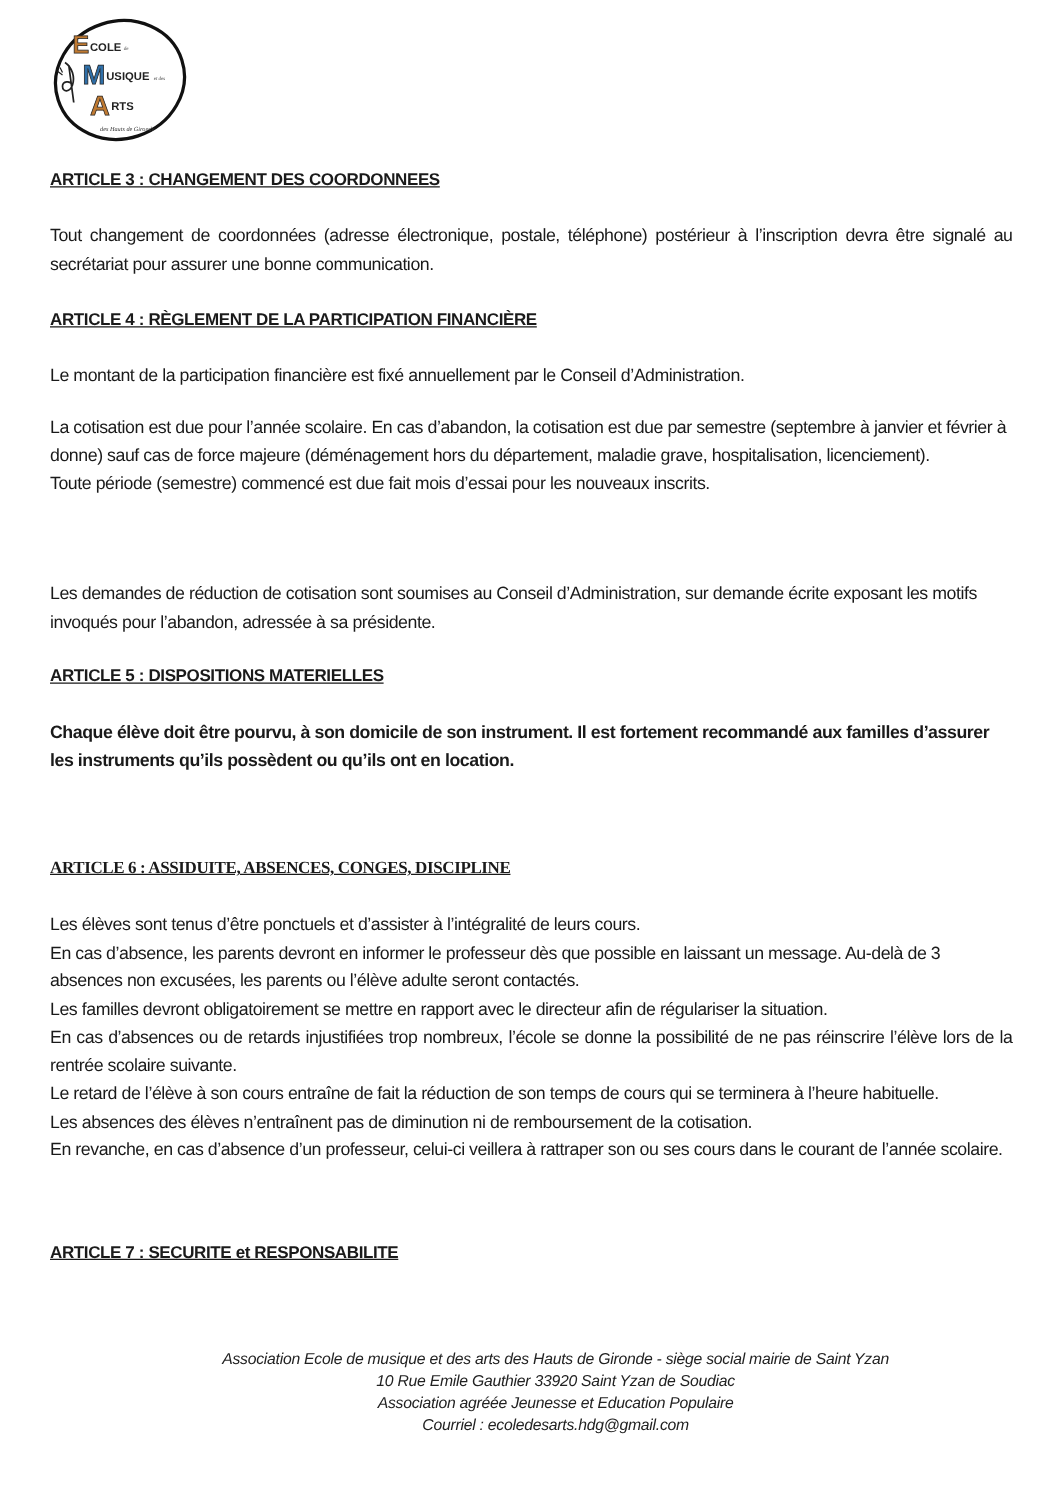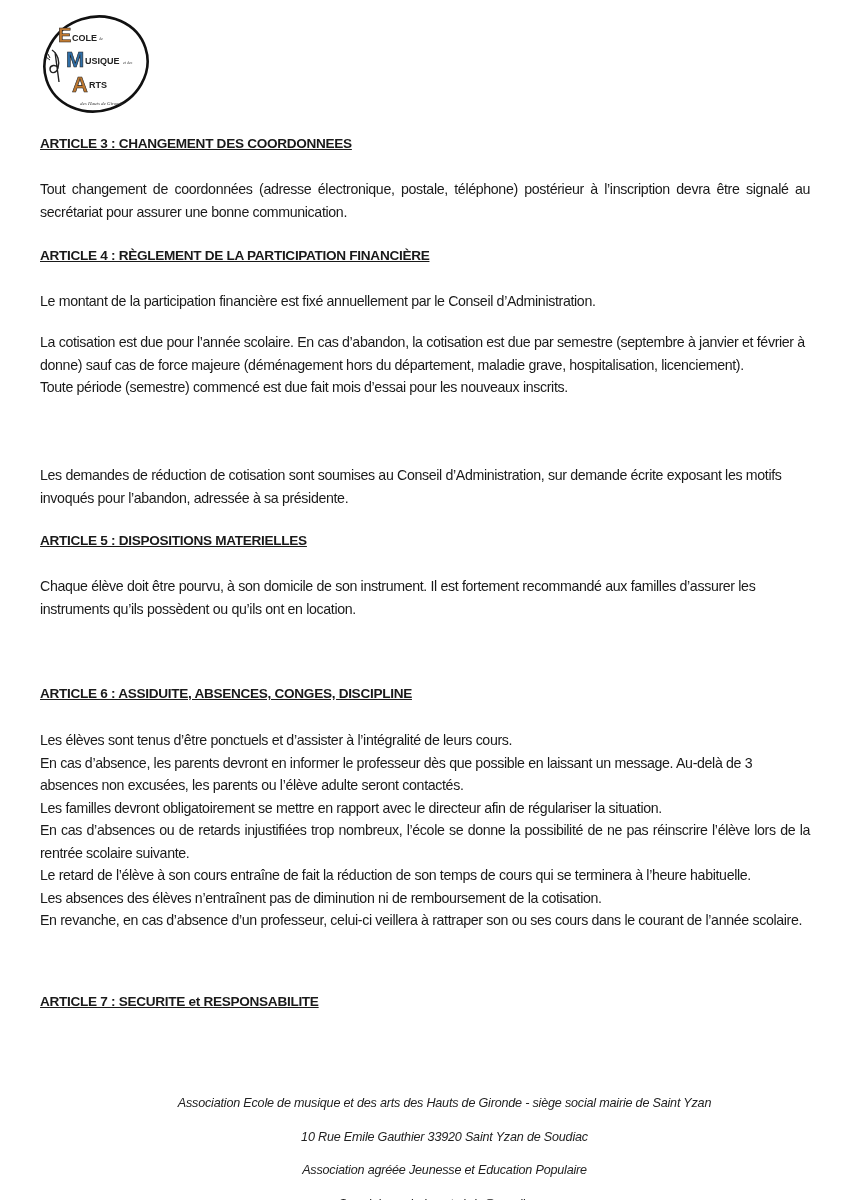--- a/index.html
+++ b/index.html
@@ -9,21 +9,21 @@
   .logo svg { width: 100%; height: 100%; }
   .txt { position: absolute; left: 40px; width: 770px; font-size: 14.2px; line-height: 22.5px;
          letter-spacing: -0.35px; font-family: "Liberation Sans", sans-serif; transform-origin: left top; }
   .just { text-align: justify; text-align-last: left; }
   .h { position: absolute; left: 40px; font-weight: bold; text-decoration: underline;
        font-size: 13.6px; letter-spacing: -0.3px; font-family: "Liberation Sans", sans-serif; }
   .p { margin: 0; }
   .footer { position: absolute; left: 0; width: 849px; top: 1079px; text-align: center;
             font-style: italic; font-size: 12.6px; line-height: 17.5px; letter-spacing: -0.2px;
             font-family: "Liberation Sans", sans-serif; color: #222; }
-  .footer div { margin: 16px; padding-left: 40px; }
+  .footer div { margin: 0; padding-left: 40px; }
 </style>
 </head>
 <body>
 
 <div class="logo">
   <svg viewBox="0 0 120 104">
     <ellipse cx="60" cy="52" rx="52" ry="47" fill="none" stroke="#111" stroke-width="2.6" transform="rotate(-18 60 52)"></ellipse>
     <text x="22" y="30" font-family="Liberation Sans, sans-serif" font-weight="bold" font-size="20" fill="#c07a32" stroke="#222" stroke-width="0.6">E</text>
     <text x="36" y="29" font-family="Liberation Sans, sans-serif" font-weight="bold" font-size="9" fill="#222">COLE</text>
     <text x="63" y="28" font-family="Liberation Serif, serif" font-style="italic" font-size="4" fill="#444">de</text>
@@ -51,25 +51,25 @@
 </div>
 <div class="txt" style="top:331px;">
   <p class="p">La cotisation est due pour l’année scolaire. En cas d’abandon, la cotisation est due par semestre (septembre à janvier et février à donne) sauf cas de force majeure (déménagement hors du département, maladie grave, hospitalisation, licenciement).</p>
   <p class="p">Toute période (semestre) commencé est due fait mois d’essai pour les nouveaux inscrits.</p>
 </div>
 <div class="txt" style="top:464px;">
   <p class="p">Les demandes de réduction de cotisation sont soumises au Conseil d’Administration, sur demande écrite exposant les motifs invoqués pour l’abandon, adressée à sa présidente.</p>
 </div>
 
 <div class="h" style="top:533px;">ARTICLE 5 : DISPOSITIONS MATERIELLES</div>
-<div class="txt" style="top:575px;">
+<div class="txt" style="top:575px;font-weight:bold;">
   <p class="p">Chaque élève doit être pourvu, à son domicile de son instrument. Il est fortement recommandé aux familles d’assurer les instruments qu’ils possèdent ou qu’ils ont en location.</p>
 </div>
 
-<div class="h" style="top:686px;">ARTICLE 6 : ASSIDUITE, ABSENCES, CONGES, DISCIPLINE</div>
+<div class="h" style="top:686px;font-family:Liberation Serif, serif;">ARTICLE 6 : ASSIDUITE, ABSENCES, CONGES, DISCIPLINE</div>
 <div class="txt" style="top:729px;">
   <p class="p">Les élèves sont tenus d’être ponctuels et d’assister à l’intégralité de leurs cours.</p>
   <p class="p">En cas d’absence, les parents devront en informer le professeur dès que possible en laissant un message. Au-delà de 3 absences non excusées, les parents ou l’élève adulte seront contactés.</p>
   <p class="p">Les familles devront obligatoirement se mettre en rapport avec le directeur afin de régulariser la situation.</p>
   <p class="p just">En cas d’absences ou de retards injustifiées trop nombreux, l’école se donne la possibilité de ne pas réinscrire l’élève lors de la rentrée scolaire suivante.</p>
   <p class="p">Le retard de l’élève à son cours entraîne de fait la réduction de son temps de cours qui se terminera à l’heure habituelle.</p>
   <p class="p">Les absences des élèves n’entraînent pas de diminution ni de remboursement de la cotisation.</p>
   <p class="p just">En revanche, en cas d’absence d’un professeur, celui-ci veillera à rattraper son ou ses cours dans le courant de l’année scolaire.</p>
 </div>
 

